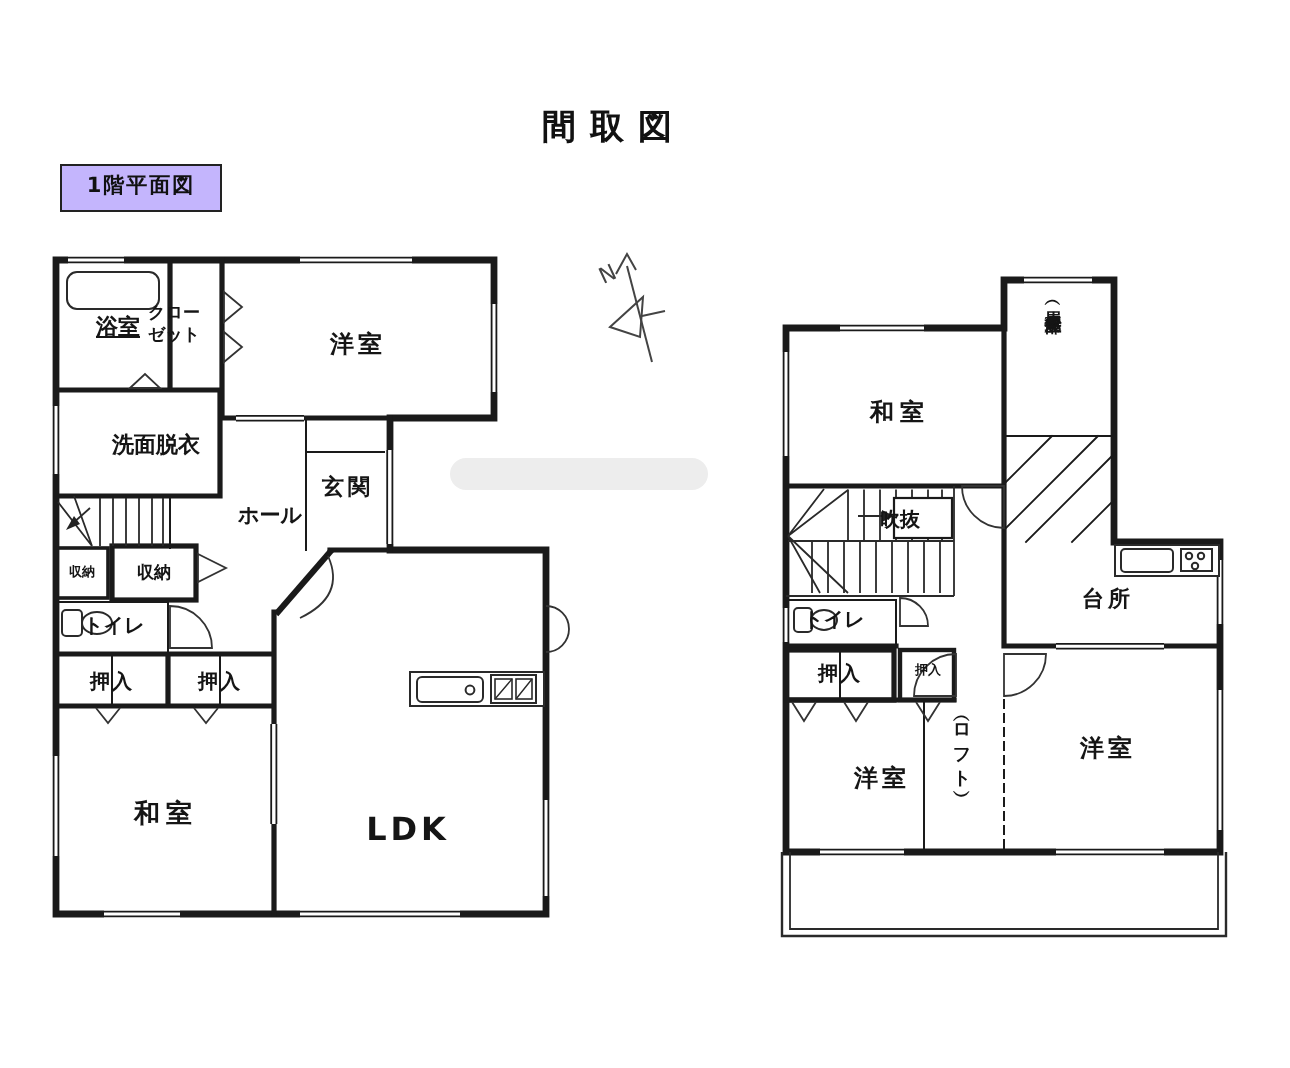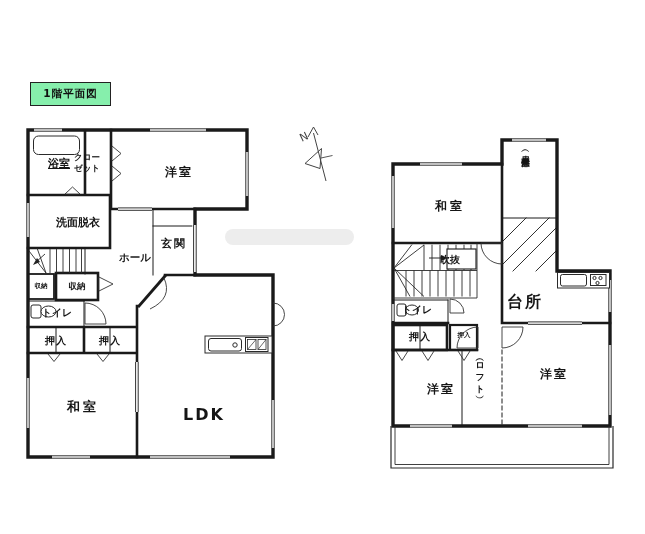--- a/index.html
+++ b/index.html
@@ -1,20 +1,20 @@
 <!DOCTYPE html>
 <html><head>
 <meta charset="utf-8">
 <style>
   html,body{margin:0;padding:0;background:#fff;}
   .page{position:relative;width:645px;height:534px;background:#ffffff;overflow:hidden;
         font-family:"DejaVu Sans","Liberation Sans",sans-serif;color:#111;}
   .title{position:absolute;left:242px;top:52px;width:130px;text-align:center;
          font-size:17px;font-weight:bold;letter-spacing:7px;}
-  .floor-tag{position:absolute;border:1.3px solid #222;background:#86efac;
+  .floor-tag{position:absolute;border:1.3px solid #222;background:#c4b5fd;
              font-size:10.5px;font-weight:600;text-align:center;line-height:21px;letter-spacing:1px;}
   .tag1{left:30px;top:82px;width:79px;height:22px;}
   .tag2{left:394px;top:101px;width:76px;height:22px;}
   .lbl{position:absolute;text-align:center;white-space:nowrap;font-weight:600;color:#151515;}
   .vlbl{position:absolute;writing-mode:vertical-rl;text-orientation:mixed;
         font-weight:600;color:#151515;letter-spacing:1px;}
   svg{position:absolute;left:0;top:0;}
   .wm{position:absolute;left:225px;top:229px;width:129px;height:16px;border-radius:8px;background:#ededed;}
 </style>
 </head>
@@ -164,20 +164,21 @@
 
     <g stroke="#444" fill="none" stroke-width="1">
       <path d="M313.5,133 L326,181"></path>
       <polyline points="308,137 313.5,127 318,135"></polyline>
       <polygon points="305,163.5 321.5,148.5 320,168.5"></polygon>
       <path d="M321,158 L332.5,155.5" stroke-width="0.9"></path>
       <text x="299" y="140" font-size="11" fill="#444" stroke="none" transform="rotate(-25 305 135)">N</text>
     </g>
   </svg>
 
+  <div class="title">間取図</div>
   <div class="floor-tag tag1">1階平面図</div>
 
   <div class="lbl" style="left:39px;top:156px;width:40px;font-size:11px;text-decoration:underline;">浴室</div>
   <div class="lbl" style="left:72px;top:152px;width:30px;font-size:8.5px;line-height:10.5px;">
     <span>クロー</span><br>
     <span>ゼット</span>
   </div>
   <div class="lbl" style="left:153px;top:164px;width:52px;font-size:12px;letter-spacing:2px;">洋室</div>
   <div class="lbl" style="left:53px;top:215px;width:50px;font-size:11px;">洗面脱衣</div>
   <div class="lbl" style="left:151px;top:236px;width:46px;font-size:11px;letter-spacing:2px;">玄関</div>
@@ -189,18 +190,18 @@
   <div class="lbl" style="left:95px;top:334px;width:30px;font-size:10px;letter-spacing:1px;">押入</div>
   <div class="lbl" style="left:55px;top:398px;width:56px;font-size:13px;letter-spacing:3px;">和室</div>
   <div class="lbl" style="left:173px;top:405px;width:62px;font-size:16px;letter-spacing:2px;">LDK</div>
 
   <div class="lbl" style="left:423px;top:198px;width:54px;font-size:12px;letter-spacing:3px;">和室</div>
   <div class="vlbl" style="left:520px;top:147px;height:78px;font-size:8.5px;">（小屋裏部屋）</div>
   <div class="lbl" style="left:428px;top:253px;width:44px;font-size:10px;">吹抜</div>
   <div class="lbl" style="left:398px;top:303px;width:38px;font-size:10px;">トイレ</div>
   <div class="lbl" style="left:404px;top:330px;width:32px;font-size:10px;letter-spacing:1px;">押入</div>
   <div class="lbl" style="left:452px;top:331px;width:24px;font-size:6.5px;">押入</div>
-  <div class="lbl" style="left:502px;top:292px;width:46px;font-size:16px;letter-spacing:2px;">台所</div>
+  <div class="lbl" style="left:531px;top:292px;width:46px;font-size:11px;letter-spacing:2px;">台所</div>
   <div class="lbl" style="left:414px;top:381px;width:54px;font-size:12px;letter-spacing:2px;">洋室</div>
   <div class="vlbl" style="left:473px;top:355px;height:68px;font-size:9px;">（ロフト）</div>
   <div class="lbl" style="left:527px;top:366px;width:54px;font-size:12px;letter-spacing:2px;">洋室</div>
 
 </div>
 
 </body></html>

